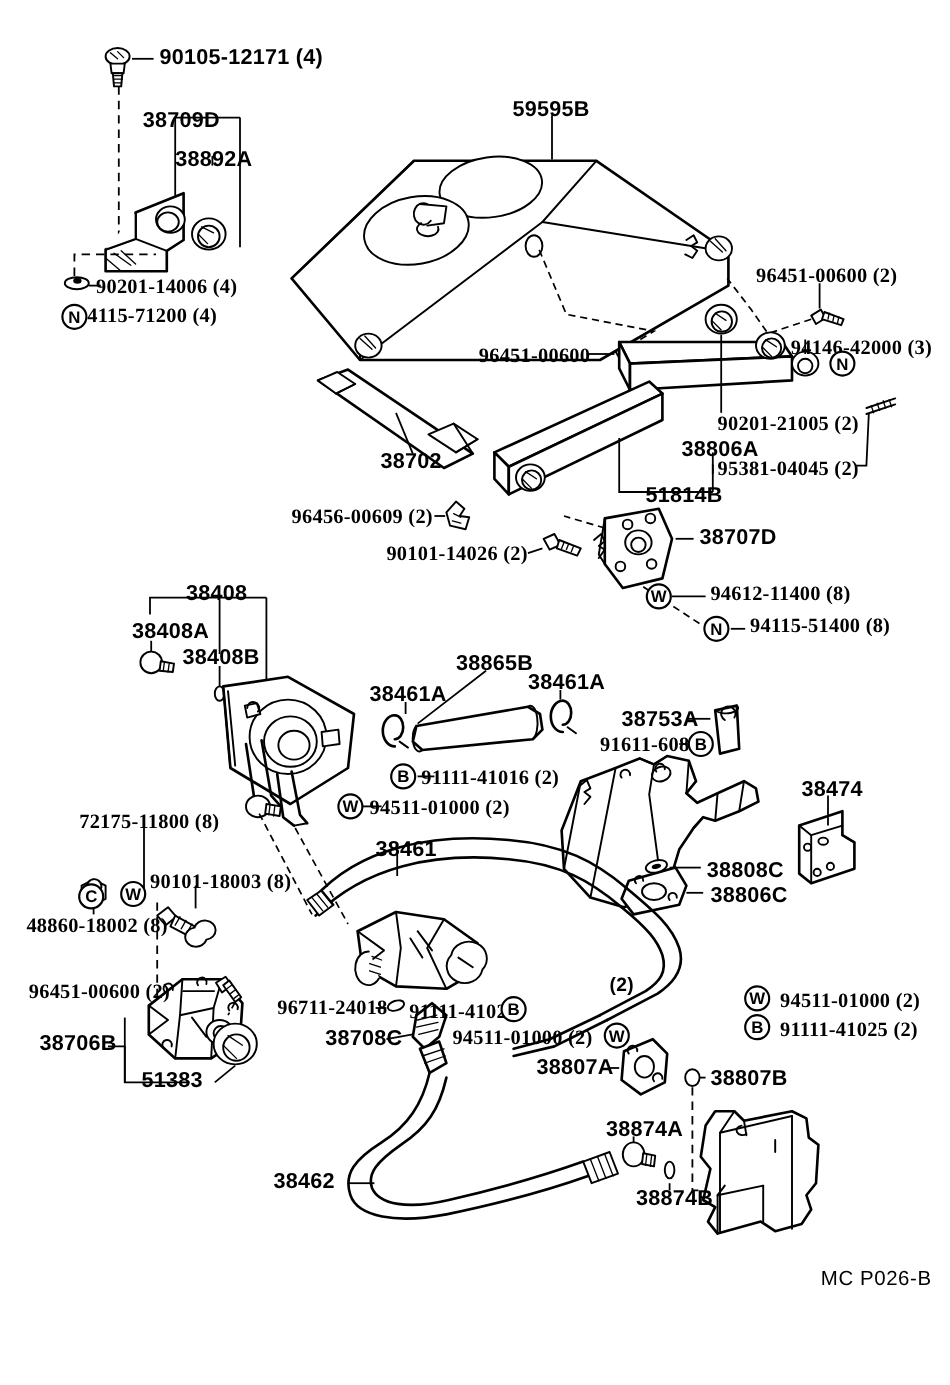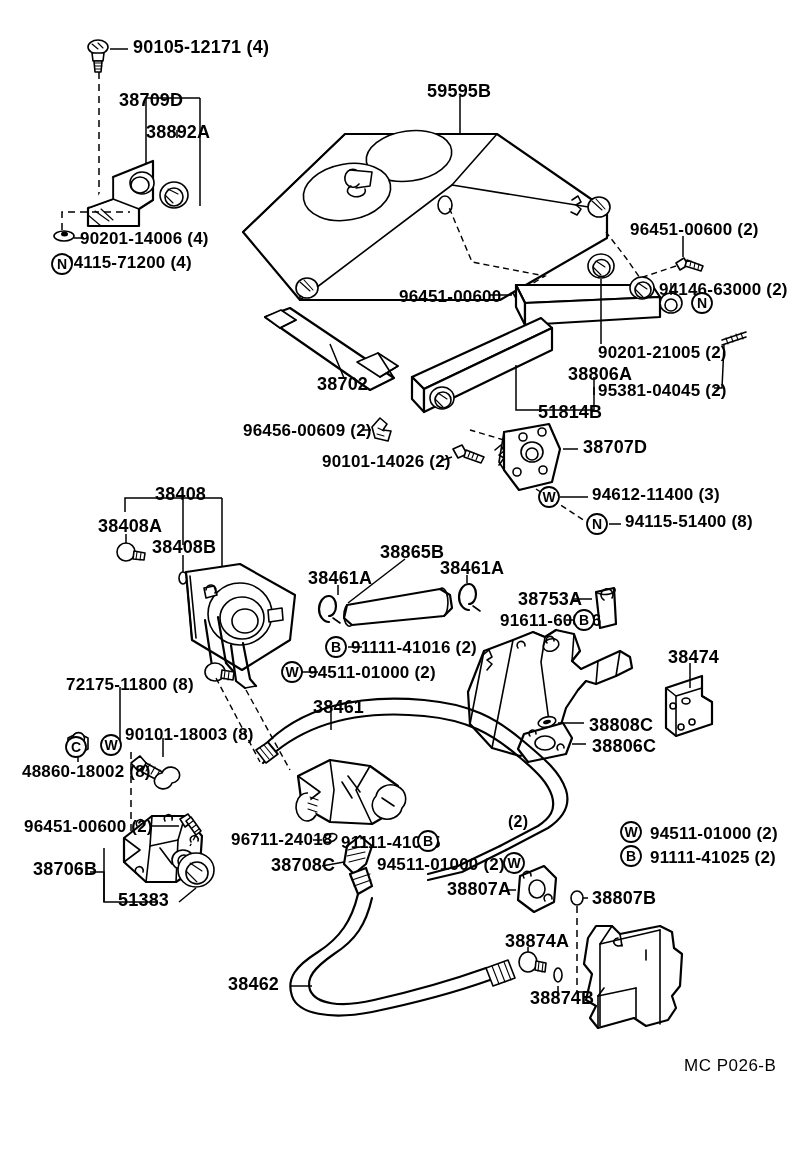--- a/index.html
+++ b/index.html
@@ -14,21 +14,21 @@
   #art{position:absolute;left:0;top:0;width:792px;height:1154px;}
   .lbl{
     position:absolute;
     font-family:"Liberation Sans",sans-serif;
     font-weight:bold;
     white-space:nowrap;
     letter-spacing:0.2px;
     line-height:1;
   }
   .s18{font-size:18px;}
-  .s17{font-size:17px;}
+  .s17{font-size:17px;font-family:Liberation Serif, serif;}
   .s16{font-size:16px;}
   .footer{
     position:absolute;
     font-family:"Liberation Sans",sans-serif;
     font-size:17px;
     letter-spacing:0.5px;
     white-space:nowrap;
   }
 </style>
 </head>
@@ -460,35 +460,35 @@
     </g>
   </svg>
 
   <div class="lbl s18" style="left:133px;top:38px">90105-12171 (4)</div>
   <div class="lbl s18" style="left:119px;top:91px">38709D</div>
   <div class="lbl s18" style="left:146px;top:123px">38892A</div>
   <div class="lbl s17" style="left:80px;top:230px">90201-14006 (4)</div>
   <div class="lbl s17" style="left:64px;top:254px">94115-71200 (4)</div>
   <div class="lbl s18" style="left:427px;top:82px">59595B</div>
   <div class="lbl s17" style="left:630px;top:221px">96451-00600 (2)</div>
-  <div class="lbl s17" style="left:659px;top:281px">94146-63000 (2)</div>
+  <div class="lbl s17" style="left:659px;top:281px">94146-42000 (3)</div>
   <div class="lbl s17" style="left:399px;top:288px">96451-00600</div>
   <div class="lbl s17" style="left:598px;top:344px">90201-21005 (2)</div>
   <div class="lbl s18" style="left:568px;top:365px">38806A</div>
   <div class="lbl s17" style="left:598px;top:382px">95381-04045 (2)</div>
   <div class="lbl s18" style="left:538px;top:403px">51814B</div>
   <div class="lbl s18" style="left:317px;top:375px">38702</div>
   <div class="lbl s17" style="left:243px;top:422px">96456-00609 (2)</div>
   <div class="lbl s17" style="left:322px;top:453px">90101-14026 (2)</div>
   <div class="lbl s18" style="left:583px;top:438px">38707D</div>
-  <div class="lbl s17" style="left:592px;top:486px">94612-11400 (3)</div>
+  <div class="lbl s17" style="left:592px;top:486px">94612-11400 (8)</div>
   <div class="lbl s17" style="left:625px;top:513px">94115-51400 (8)</div>
 
   <div class="lbl s18" style="left:155px;top:485px">38408</div>
-  <div class="lbl s18" style="left:98px;top:517px">38408A</div>
+  <div class="lbl s18" style="left:110px;top:517px">38408A</div>
   <div class="lbl s18" style="left:152px;top:538px">38408B</div>
   <div class="lbl s18" style="left:380px;top:543px">38865B</div>
   <div class="lbl s18" style="left:308px;top:569px">38461A</div>
   <div class="lbl s18" style="left:440px;top:559px">38461A</div>
   <div class="lbl s18" style="left:518px;top:590px">38753A</div>
   <div class="lbl s17" style="left:500px;top:612px">91611-60816</div>
   <div class="lbl s17" style="left:351px;top:639px">91111-41016 (2)</div>
   <div class="lbl s17" style="left:308px;top:664px">94511-01000 (2)</div>
   <div class="lbl s18" style="left:668px;top:648px">38474</div>
   <div class="lbl s17" style="left:66px;top:676px">72175-11800 (8)</div>

